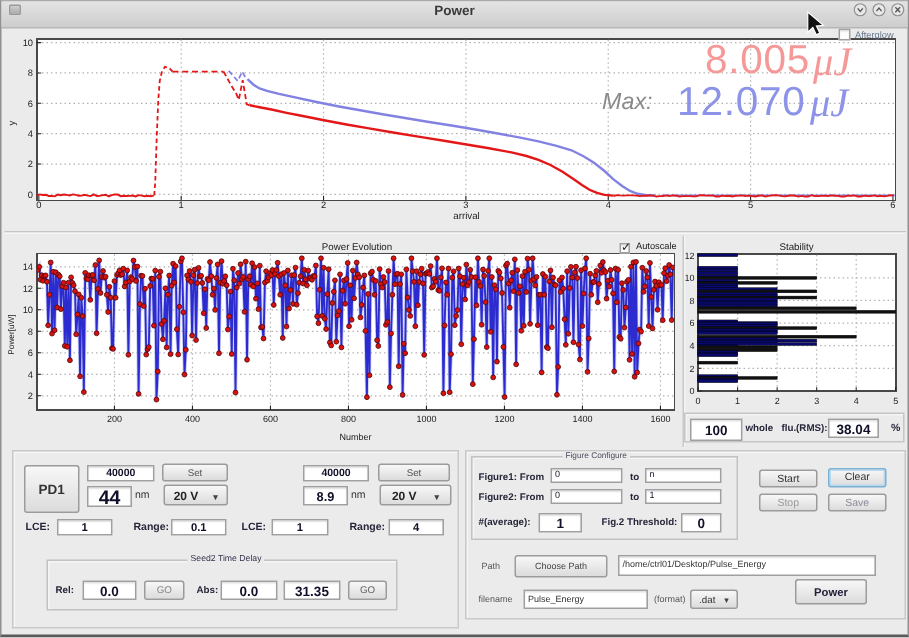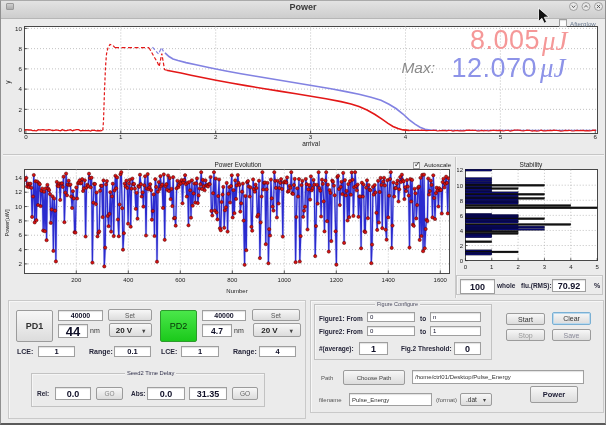--- a/index.html
+++ b/index.html
@@ -738,44 +738,41 @@
 <path d="M17.3,6.4 L19,4.4 L20.7,6.4" fill="none" stroke="#555" stroke-width="0.9"></path>
 <path d="M29.9,3.9 L33.1,7.1 M33.1,3.9 L29.9,7.1" fill="none" stroke="#555" stroke-width="0.9"></path>
 </svg>
 </div>
 <div style="position:absolute;left:2px;top:153px;width:601px;height:0;border-top:1px solid #c6c6c6;border-bottom:1px solid #f6f6f6"></div>
 <div style="position:absolute;left:454px;top:156px;width:0;height:141px;border-left:1px solid #c9c9c9;border-right:1px solid #f4f4f4"></div>
 <div class="panel" style="left:7px;top:299px;width:298px;height:119px"></div>
 <div class="btn" style="left:15px;top:309px;width:37px;height:32px;">
       <span style="font-size:9px;color:#333;font-weight:bold">PD1</span>
     </div>
-<div class="btn" style="left:159px;top:309px;width:37px;height:32px;background:linear-gradient(#4ae74a,#1bc91b);border-color:#2d9a2d">
-      <span style="font-size:9px;color:#073007">PD2</span>
-    </div>
 <div class="fld" style="left:57px;top:309px;width:45px;height:11px;justify-content:center;">
       <span style="font-size:7px;color:#101028;font-weight:bold">40000</span>
     </div>
 <div class="btn" style="left:107px;top:308px;width:44px;height:12px;">
       <span style="font-size:6.5px;color:#555;font-weight:normal">Set</span>
     </div>
 <div class="fld" style="left:57px;top:323px;width:30px;height:14px;justify-content:center;">
       <span style="font-size:13px;color:#101028;font-weight:bold">44</span>
     </div>
 <div class="lab" style="left:89px;top:326px;font-size:7px;color:#333;font-weight:normal">nm</div>
 <div class="btn" style="left:108px;top:322px;width:43px;height:14px;">
       <span style="font-size:8px;color:#222;font-weight:bold"><span style="margin-right:10px">20 V</span><span class="arr">▾</span></span>
     </div>
 <div class="fld" style="left:201px;top:309px;width:44px;height:11px;justify-content:center;">
       <span style="font-size:7px;color:#101028;font-weight:bold">40000</span>
     </div>
 <div class="btn" style="left:251px;top:308px;width:48px;height:12px;">
       <span style="font-size:6.5px;color:#555;font-weight:normal">Set</span>
     </div>
 <div class="fld" style="left:201px;top:323px;width:30px;height:13px;justify-content:center;">
-      <span style="font-size:8.5px;color:#101028;font-weight:bold">4.7</span>
+      <span style="font-size:8.5px;color:#101028;font-weight:bold">8.9</span>
     </div>
 <div class="lab" style="left:233px;top:326px;font-size:7px;color:#333;font-weight:normal">nm</div>
 <div class="btn" style="left:252px;top:322px;width:48px;height:14px;">
       <span style="font-size:8px;color:#222;font-weight:bold"><span style="margin-right:12px">20 V</span><span class="arr">▾</span></span>
     </div>
 <div class="lab" style="left:16px;top:347px;font-size:7px;color:#26263a;font-weight:bold">LCE:</div>
 <div class="fld" style="left:37px;top:345px;width:37px;height:11px;justify-content:center;">
       <span style="font-size:7.5px;color:#101028;font-weight:bold">1</span>
     </div>
 <div class="lab" style="left:88px;top:347px;font-size:7px;color:#26263a;font-weight:bold">Range:</div>
@@ -866,21 +863,21 @@
 <div class="btn" style="left:529px;top:385px;width:48px;height:17px;">
       <span style="font-size:7.5px;color:#202038;font-weight:bold">Power</span>
     </div>
 <div class="gpanel" style="left:455px;top:274px;width:147px;height:20px;border-color:#c6c6c6"></div>
 <div class="fld" style="left:459px;top:278px;width:35px;height:15px;justify-content:center;">
       <span style="font-size:9px;color:#101028;font-weight:bold">100</span>
     </div>
 <div class="lab" style="left:496px;top:281px;font-size:6.5px;color:#26263a;font-weight:bold">whole</div>
 <div class="lab" style="left:520px;top:281px;font-size:6.5px;color:#26263a;font-weight:bold">flu.(RMS):</div>
 <div class="fld" style="left:551px;top:278px;width:34px;height:13px;justify-content:center;">
-      <span style="font-size:9px;color:#101028;font-weight:bold">70.92</span>
+      <span style="font-size:9px;color:#101028;font-weight:bold">38.04</span>
     </div>
 <div class="lab" style="left:593px;top:281px;font-size:7px;color:#26263a;font-weight:bold">%</div>
 <div class="fld" style="left:558px;top:18px;width:8px;height:8px;background:#fdfdfd"></div>
 <div class="lab" style="left:569px;top:18.5px;font-size:6.2px;color:#6a7a90;font-weight:normal">Afterglow</div>
 <div class="fld" style="left:412px;top:161px;width:7px;height:7px;background:#fdfdfd">
       <span style="font-size:8px;color:#222;margin-top:-3px;margin-left:0px">✓</span>
     </div>
 <div class="lab" style="left:423px;top:160px;font-size:6.2px;color:#222;font-weight:normal">Autoscale</div>
 <svg width="16" height="18" viewBox="0 0 16 18" style="position:absolute;left:536px;top:6px">
 <polygon points="1.5,1 1.5,14.5 4.9,11.3 7.2,16.2 9.6,15.1 7.3,10.3 11.9,9.9" fill="#111" stroke="#fff" stroke-width="0.8"></polygon>

